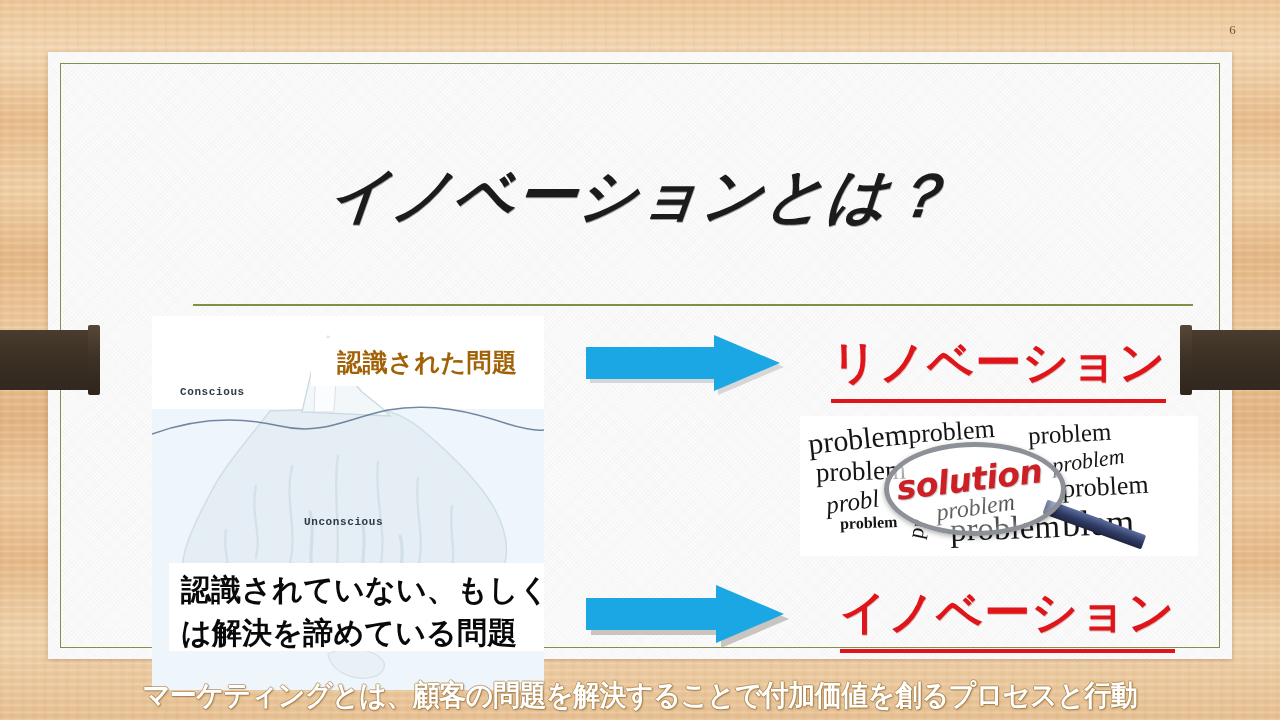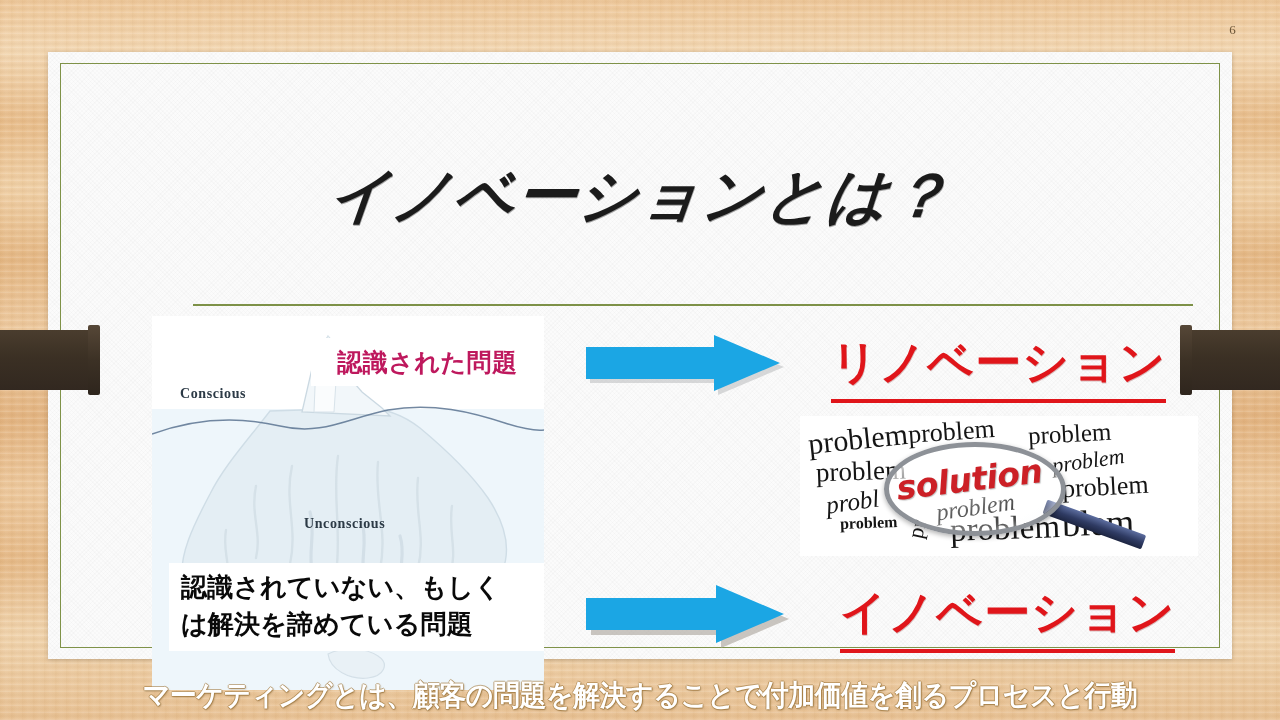--- a/index.html
+++ b/index.html
@@ -140,56 +140,56 @@
   }
   #iceberg-water{
     position:absolute;
     left:0; right:0; top:93px; bottom:0;
     background:#eef6fb;
   }
   #iceberg-svg{ position:absolute; inset:0; }
 
   .ice-caption{
     position:absolute;
-    font-family:Liberation Serif, serif;
-    font-weight:700;
-    font-size:14px;
+    font-family:Liberation Mono, monospace;
+    font-weight:700;
+    font-size:11px;
     color:#2c3a46;
     letter-spacing:0.6px;
   }
   #caption-conscious{ left:28px; top:70px; }
   #caption-unconscious{ left:152px; top:200px; }
 
   
   #label-recognized{
     position:absolute;
     left:159px; top:22px;
     width:233px; height:48px;
     background:#ffffff;
     display:flex; align-items:center; justify-content:center;
   }
   #label-recognized span{
     font-family:"DejaVu Sans", sans-serif;
     font-weight:700;
     font-size:25px;
-    color:#be185d;
+    color:#a16207;
     letter-spacing:0.5px;
   }
 
   #label-unrecognized{
     position:absolute;
     left:17px; top:247px;
     width:375px; height:88px;
     background:#ffffff;
     padding:6px 0 0 12px;
   }
   #label-unrecognized .line{
     font-family:"DejaVu Sans", sans-serif;
     font-weight:700;
-    font-size:26px;
+    font-size:30px;
     line-height:1.42;
     color:#090909;
     letter-spacing:0.2px;
     white-space:nowrap;
   }
 
   
   .arrow{ position:absolute; }
   #arrow-top{ left:532px; top:281px; width:206px; height:62px; }
   #arrow-bottom{ left:532px; top:530px; width:210px; height:66px; }

